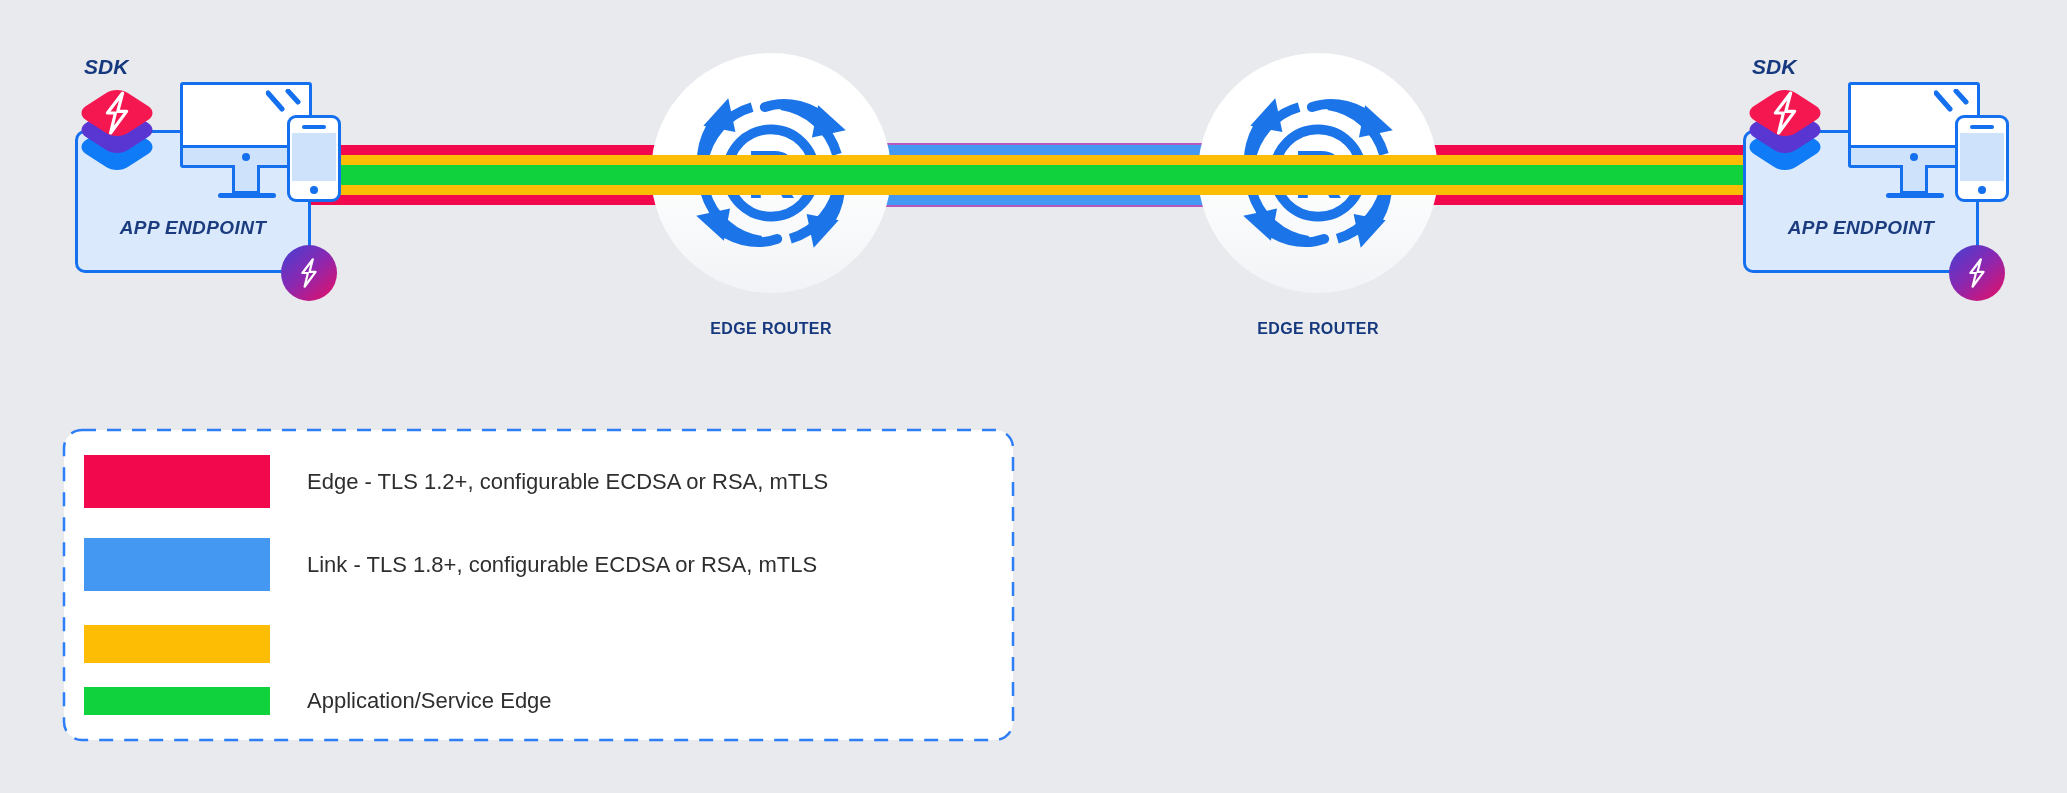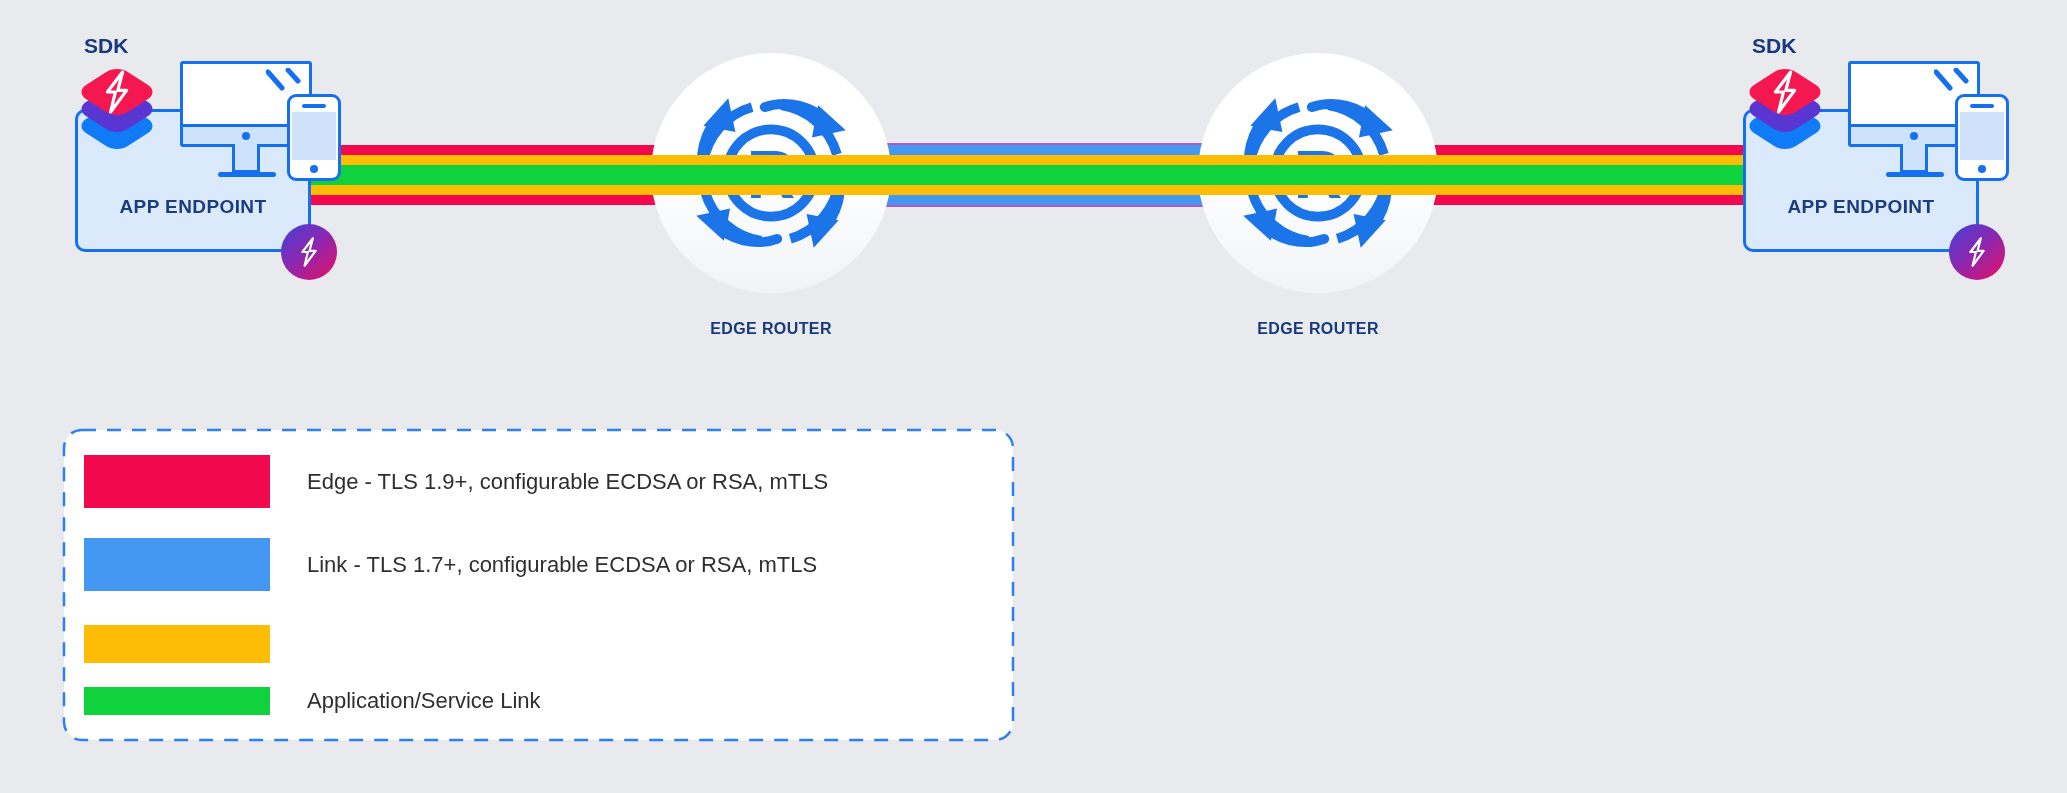--- a/index.html
+++ b/index.html
@@ -22,21 +22,21 @@
   .router-circle{position:absolute;width:240px;height:240px;border-radius:50%;z-index:3;
                  background:linear-gradient(180deg,#ffffff 48%,#f1f3f6 100%);}
   .rc-left{left:651px;top:53px;} .rc-right{left:1198px;top:53px;}
   .router-icon{position:absolute;width:178px;height:178px;z-index:4;}
   .ri-left{left:682px;top:84px;} .ri-right{left:1229px;top:84px;}
   .router-label{position:absolute;top:320px;width:300px;text-align:center;font-size:16px;
                 font-weight:bold;color:#16387e;letter-spacing:.4px;z-index:3;}
   .rl-left{left:621px;} .rl-right{left:1168px;}
 
   
-  .endpoint{position:absolute;top:24px;width:272px;height:280px;z-index:6;}
+  .endpoint{position:absolute;top:45px;width:272px;height:280px;z-index:6;font-style:italic;}
   .ep-left{left:72px;} .ep-right{left:1740px;}
   .ep-sdk-label{position:absolute;left:12px;top:10px;font-size:21px;font-weight:bold;color:#16387e;}
   .ep-box{position:absolute;left:3px;top:85px;width:230px;height:137px;background:#dbe9fc;
           border:3px solid #1570ef;border-radius:10px;}
   .ep-box-label{position:absolute;left:3px;top:172px;width:236px;text-align:center;font-size:19px;
                 font-weight:bold;color:#1b3c7e;letter-spacing:.4px;}
   .ep-monitor{position:absolute;left:108px;top:37px;width:126px;height:80px;background:#fff;
               border:3px solid #1570ef;border-radius:3px;}
   .ep-monitor-bezel{position:absolute;left:0;right:0;bottom:0;height:17px;background:#cfe2fb;
                     border-top:3px solid #1570ef;}
@@ -194,21 +194,21 @@
           <use href="#bolt"></use>
         </svg>
     </div>
   </div>
 
   <div class="legend">
     <svg class="legend-border" width="953" height="314">
       <rect x="2" y="2" width="949" height="310" rx="18" fill="#ffffff" stroke="#2e7ef7" stroke-width="2.5" stroke-dasharray="14 11"></rect>
     </svg>
     <div class="lg-swatch sw-edge"></div>
-    <div class="lg-label lb-edge">Edge - TLS 1.9+, configurable ECDSA or RSA, mTLS</div>
+    <div class="lg-label lb-edge">Edge - TLS 1.2+, configurable ECDSA or RSA, mTLS</div>
     <div class="lg-swatch sw-link"></div>
-    <div class="lg-label lb-link">Link - TLS 1.7+, configurable ECDSA or RSA, mTLS</div>
+    <div class="lg-label lb-link">Link - TLS 1.8+, configurable ECDSA or RSA, mTLS</div>
     <div class="lg-swatch sw-service"></div>
     <div class="lg-swatch sw-data"></div>
-    <div class="lg-label lb-data">Application/Service Link</div>
+    <div class="lg-label lb-data">Application/Service Edge</div>
   </div>
 
 </div>
 
 </body></html>

